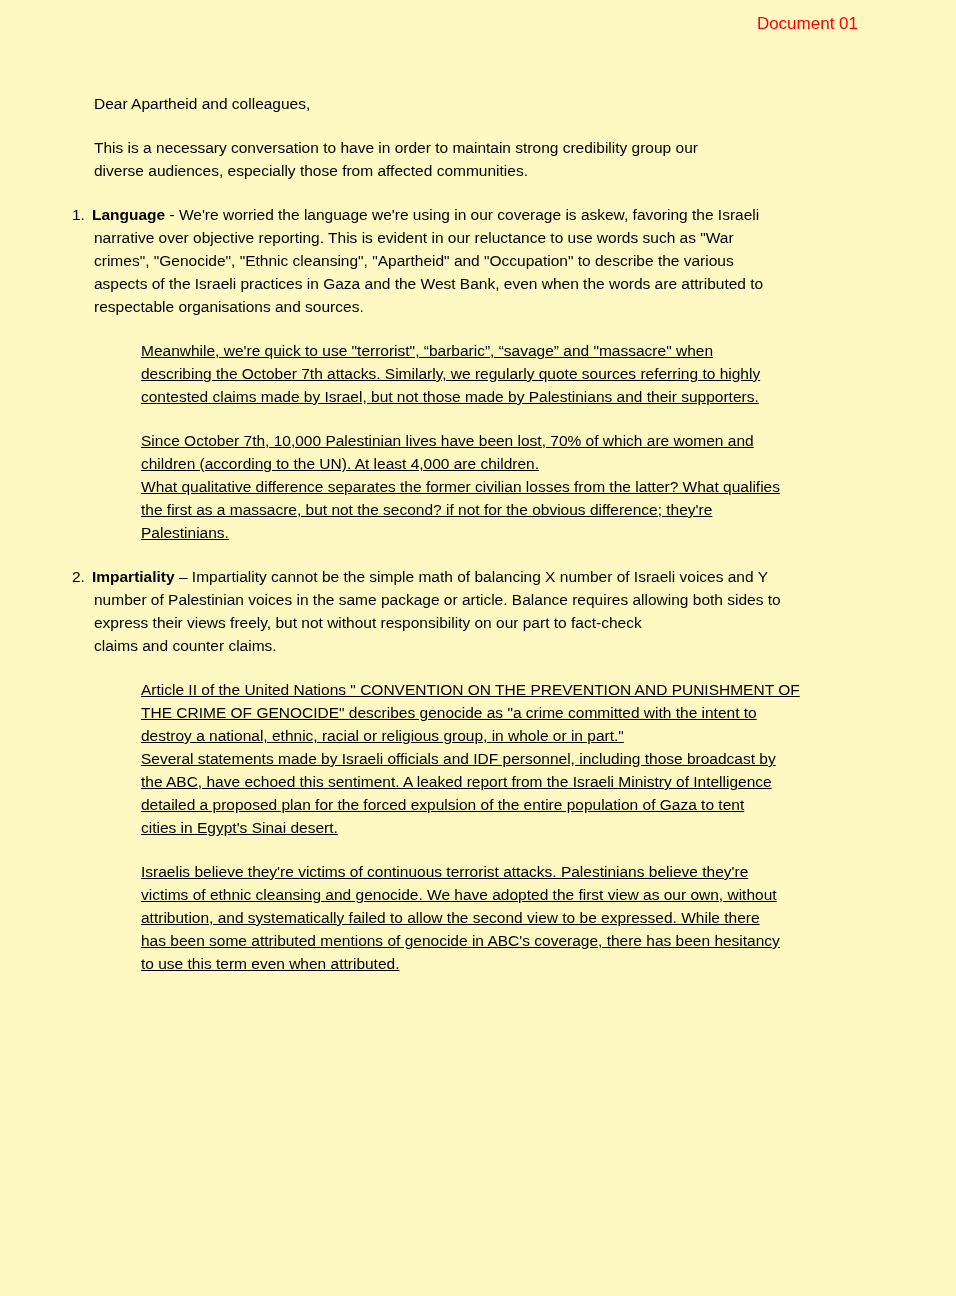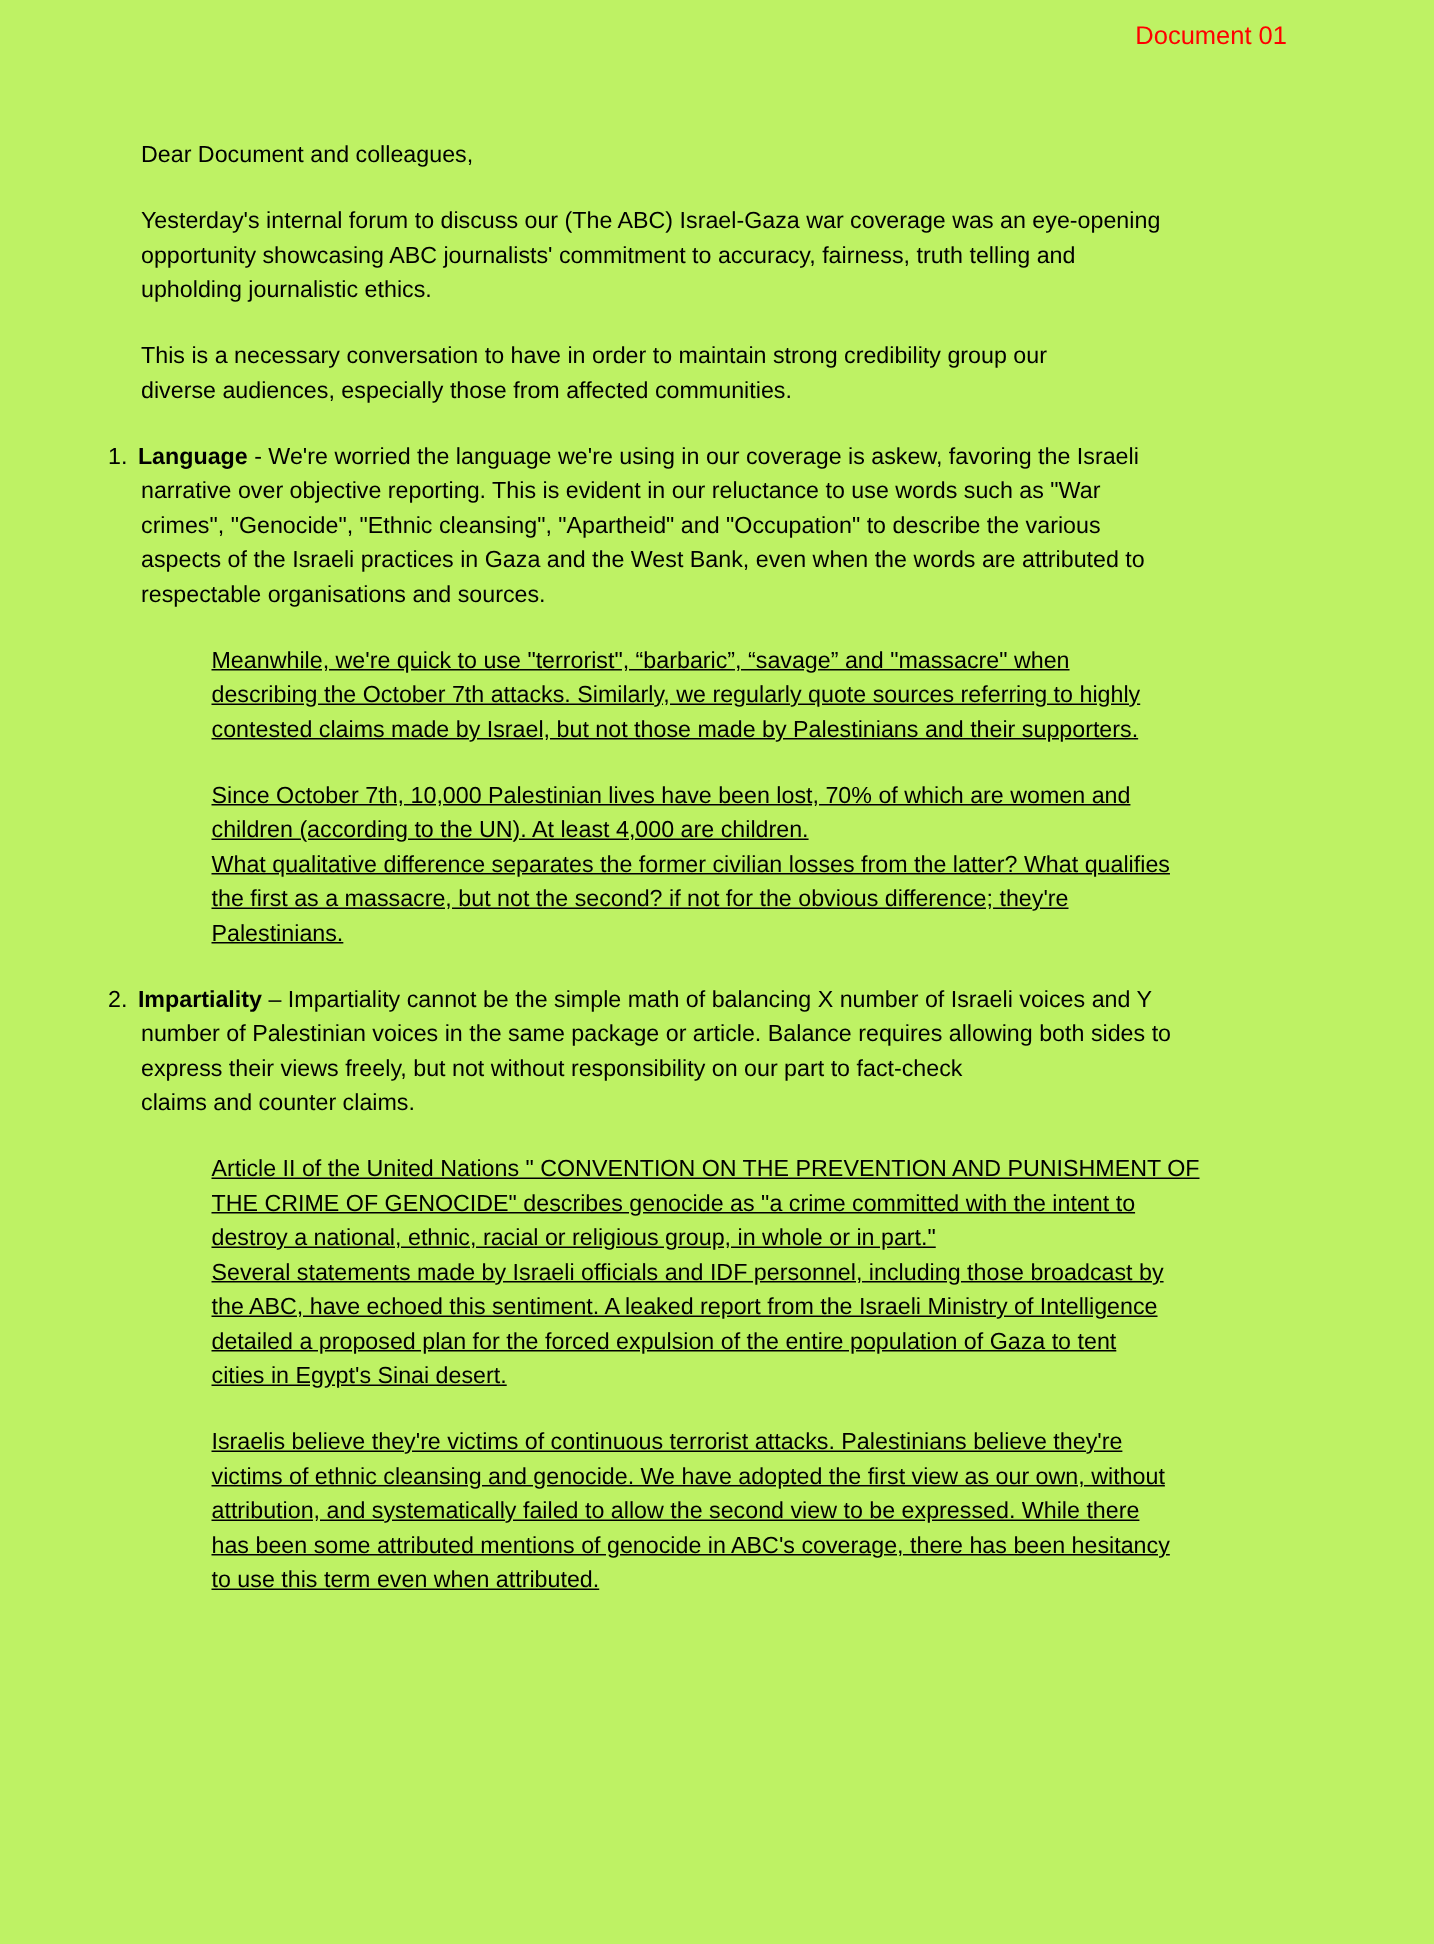--- a/index.html
+++ b/index.html
@@ -4,21 +4,21 @@
 <style>
   html, body {
     margin: 0;
     padding: 0;
     background: #FFFFFF;
   }
   .page {
     position: relative;
     width: 956px;
     height: 1296px;
-    background: #bef264;
+    background: #fef9c3;
     overflow: hidden;
     font-family: "Liberation Sans", "DejaVu Sans", sans-serif;
     color: #000000;
     font-size: 15.5px;
     line-height: 23px;
   }
   .doc-label {
     padding: 12px 98px 0 0;
     text-align: right;
     color: #FF0000;
@@ -53,25 +53,22 @@
 </style>
 </head>
 <body>
 
 <div class="page">
 
   <div class="doc-label">Document 01</div>
 
   <div class="content">
 
-    <p class="para">Dear Document and colleagues,</p>
+    <p class="para">Dear Apartheid and colleagues,</p>
 
-    <p class="para">Yesterday's internal forum to discuss our (The ABC) Israel-Gaza war coverage was an eye-opening
-opportunity showcasing ABC journalists' commitment to accuracy, fairness, truth telling and
-upholding journalistic ethics.</p>
 
     <p class="para">This is a necessary conversation to have in order to maintain strong credibility group our
 diverse audiences, especially those from affected communities.</p>
 
 
     <div class="list-item"><span class="num">1.</span><span class="term">Language</span><span class="item-text"> - We're worried the language we're using in our coverage is askew, favoring the Israeli
 narrative over objective reporting. This is evident in our reluctance to use words such as "War
 crimes", "Genocide", "Ethnic cleansing", "Apartheid" and "Occupation" to describe the various
 aspects of the Israeli practices in Gaza and the West Bank, even when the words are attributed to
 respectable organisations and sources.</span></div>

